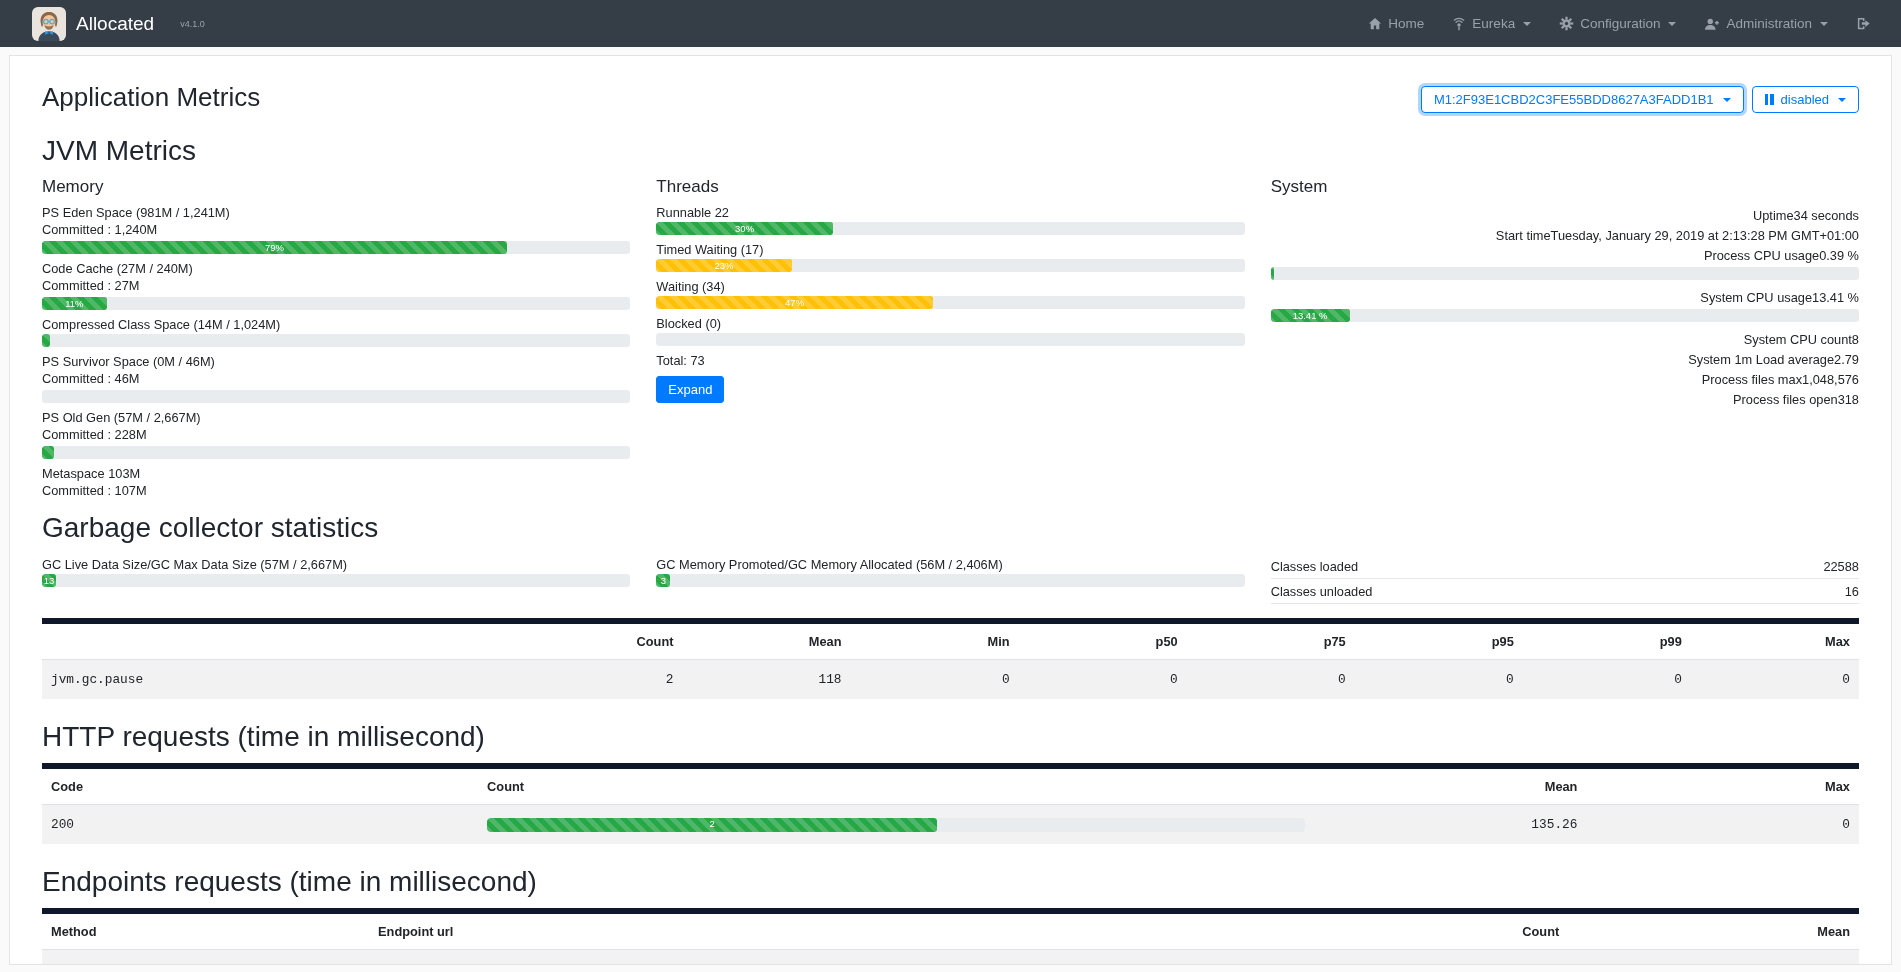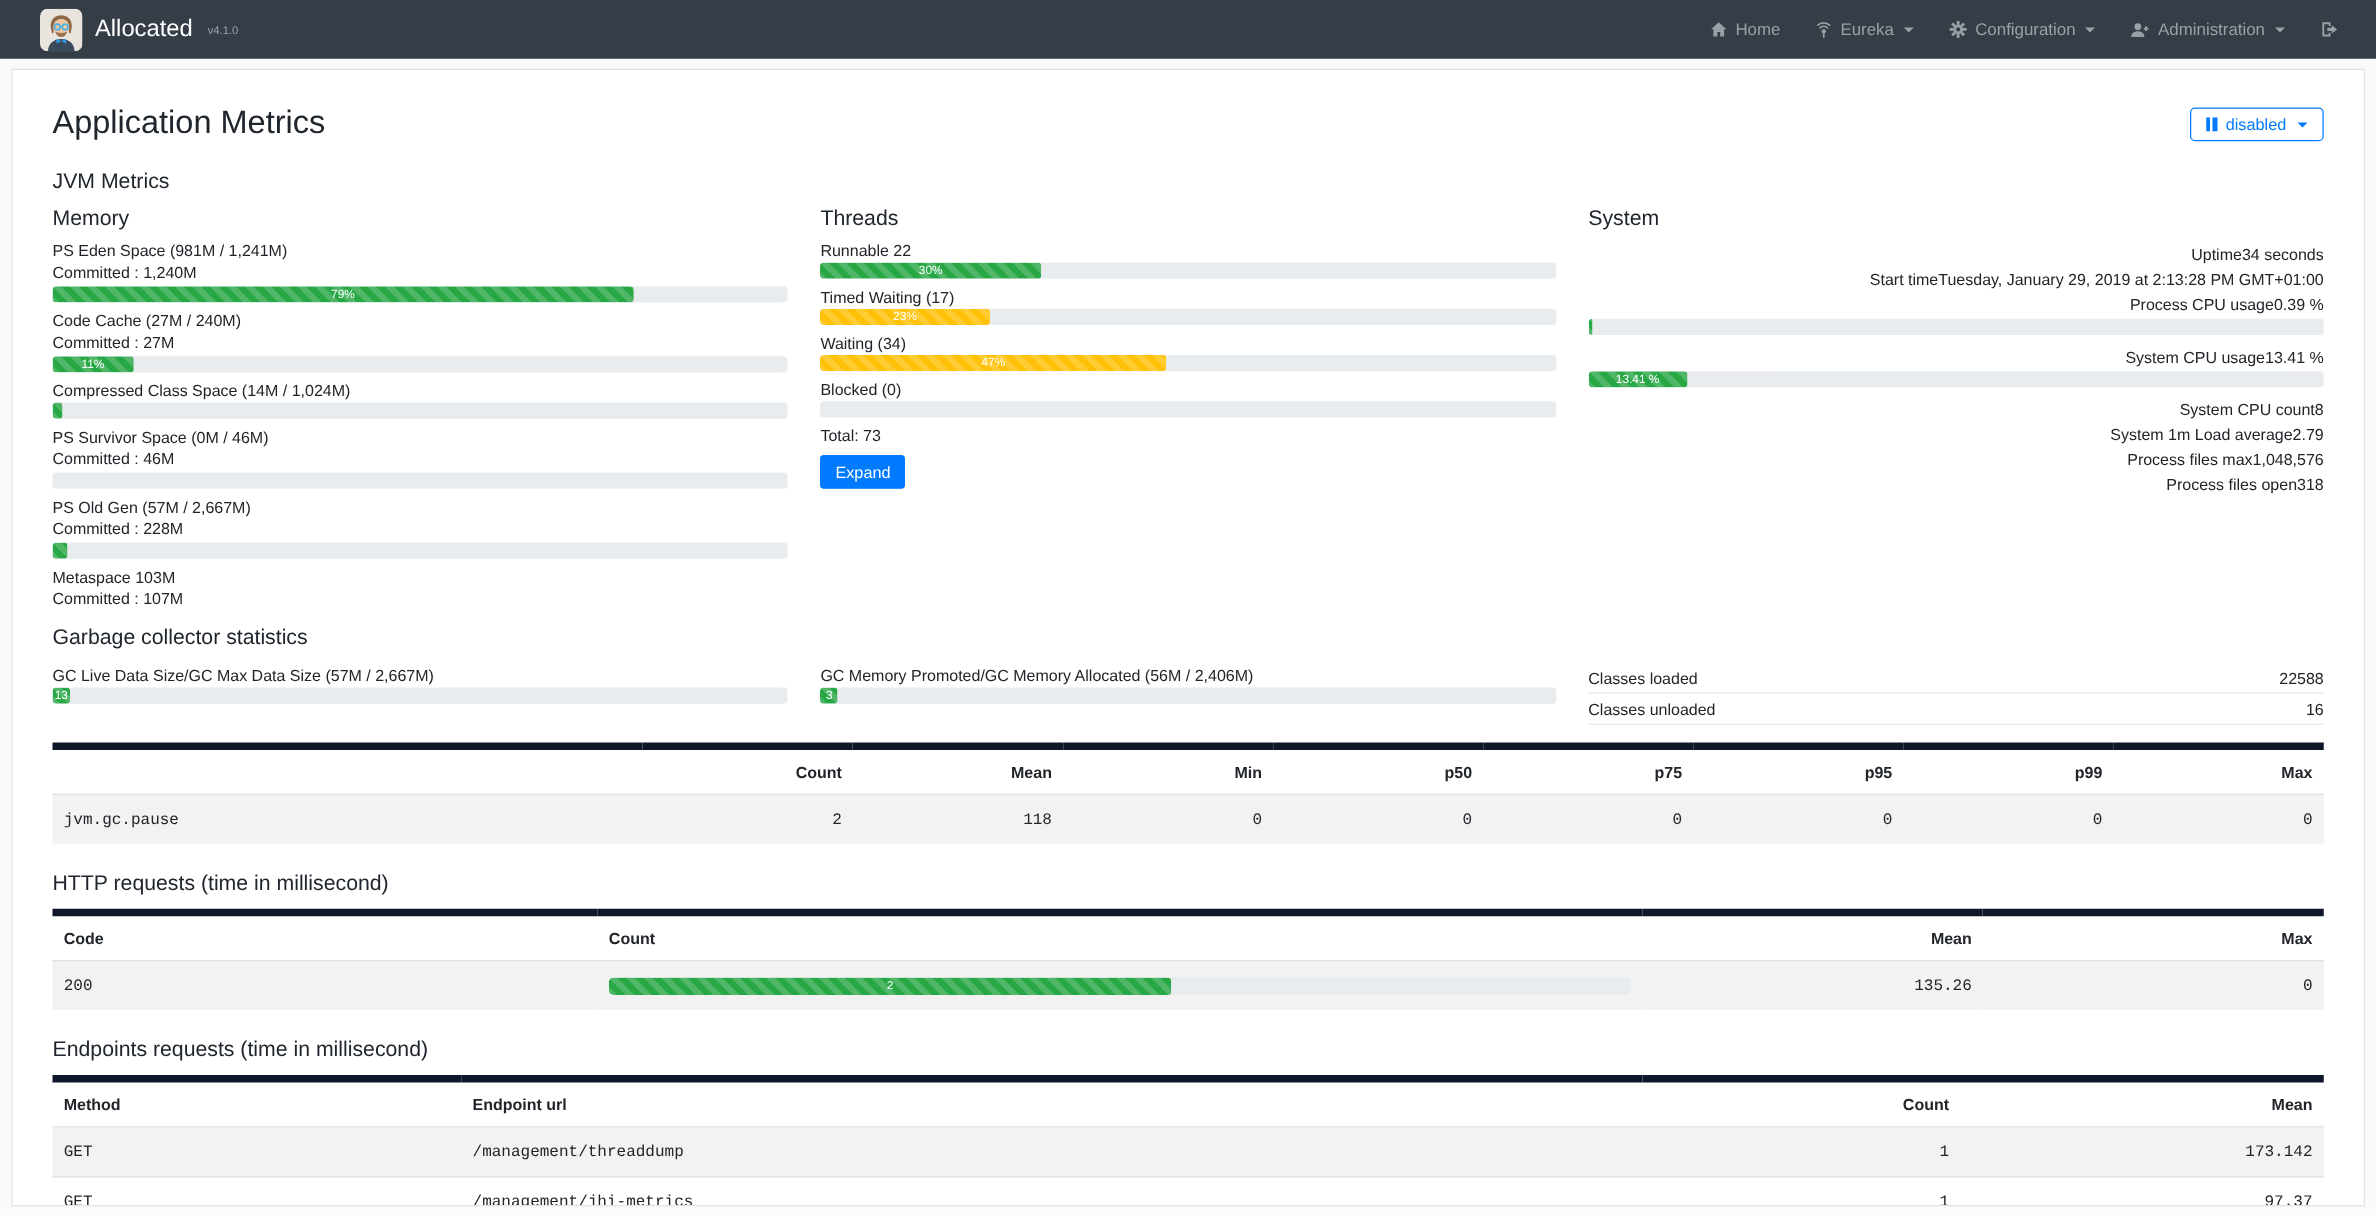--- a/index.html
+++ b/index.html
@@ -4,21 +4,21 @@
 <style>
   * { margin:0; padding:0; box-sizing:border-box; }
   html,body { width:1901px; height:972px; overflow:hidden; background:#fafafa;
     font-family:"Liberation Sans","DejaVu Sans",sans-serif; font-size:12.8px; color:#212529; }
 
   
   .navbar { height:47px; background:#353d47; display:flex; align-items:center; padding:0 18px; }
   .brand { display:flex; align-items:center; gap:10px; margin-left:14px; cursor:pointer; }
   .brand-logo { width:34px; height:34px; display:block; }
   .brand-name { color:#ffffff; font-size:19px; }
-  .brand-version { color:#9aa2ab; font-size:9px; margin-left:2px; }
+  .brand-version { color:#9aa2ab; font-size:9px; margin-left:16px; }
   .nav-spacer { flex:1; }
   .nav-items { display:flex; align-items:center; gap:4px; }
   .nav-link { display:flex; align-items:center; gap:6px; color:#99a0a8; font-size:13.5px;
     padding:8px 12px; cursor:pointer; text-decoration:none; }
   .nav-link svg { display:block; }
   .caret { width:0; height:0; border-left:4px solid transparent; border-right:4px solid transparent;
     border-top:4px solid currentColor; margin-left:2px; }
 
   
   .card { background:#ffffff; border:1px solid #e3e3e3; margin:8px 9px; height:910px;
@@ -28,21 +28,21 @@
   h2.page-title { font-size:26px; font-weight:500; color:#20262e; }
   .head-buttons { display:flex; gap:8px; margin-top:4px; }
   .btn-outline { display:inline-flex; align-items:center; gap:7px; background:#fff; color:#007bff;
     border:1px solid #007bff; border-radius:4px; font-size:13px; padding:5px 12px; cursor:pointer;
     font-family:inherit; }
   .btn-outline.focused { box-shadow:0 0 0 3px rgba(0,123,255,.3); }
   .btn-outline .caret { border-top-color:#007bff; }
   .pause-icon { display:inline-flex; gap:2px; }
   .pause-icon i { display:inline-block; width:3.5px; height:11px; background:#007bff; }
 
-  .section-title { font-size:17px; font-weight:500; color:#20262e; margin:22px 0 10px; }
+  .section-title { font-size:28px; font-weight:500; color:#20262e; margin:22px 0 10px; }
   .col-title { font-size:17px; font-weight:500; color:#20262e; margin-bottom:8px; }
 
   .grid3 { display:grid; grid-template-columns:1fr 1fr 1fr; column-gap:26px; }
 
   
   .metric-label { margin:3px 0 2px; }
   .committed { margin:2px 0 4px; }
   .progress { height:13px; background:#e9ecef; border-radius:3px; overflow:hidden; margin:2px 0 7px; }
   .progress-fill { height:100%; border-radius:3px; display:flex; align-items:center; justify-content:center;
     color:#fff; font-size:9.5px; white-space:nowrap; overflow:hidden;
@@ -158,20 +158,24 @@
       </span>
     </a>
   </div>
 </nav>
 
 <div class="card">
 
   <div class="page-head">
     <h2 class="page-title">Application Metrics</h2>
     <div class="head-buttons">
+      <button class="btn-outline focused">
+        <span>M1:2F93E1CBD2C3FE55BDD8627A3FADD1B1</span>
+        <span class="caret"></span>
+      </button>
       <button class="btn-outline">
         <span class="pause-icon">
             <i></i>
             <i></i>
           </span>
         <span>disabled</span>
         <span class="caret"></span>
       </button>
     </div>
   </div>

